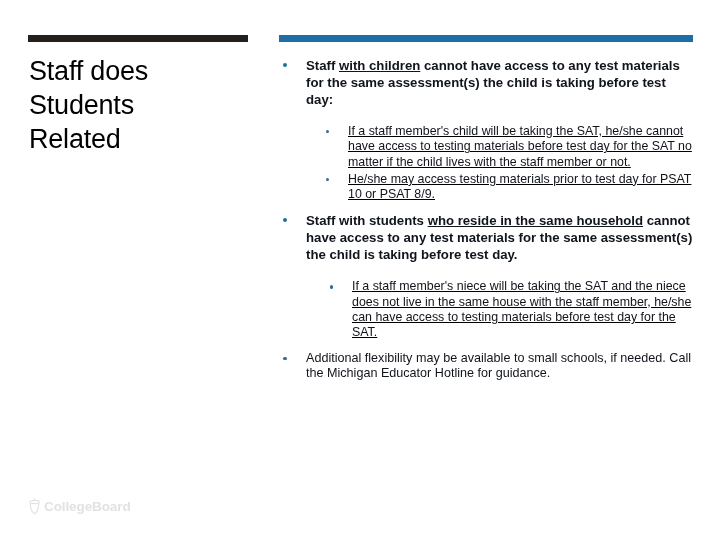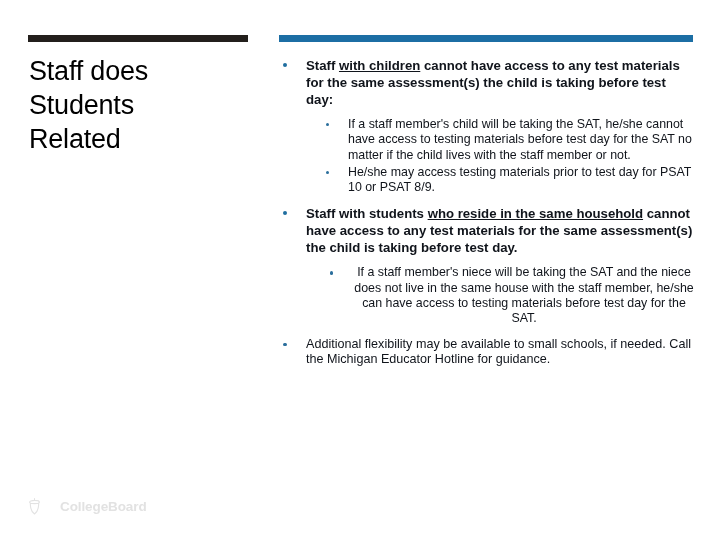--- a/index.html
+++ b/index.html
@@ -76,22 +76,23 @@
     left: 7px;
     top: 6px;
     width: 4px;
     height: 4px;
     border-radius: 50%;
     background: #1f6ea0;
   }
 
   
   .lv2wrap {
-    margin-top: 2px;
+    margin-top: 16px;
     margin-bottom: 10px;
+    text-decoration: underline;
   }
   .lv2 {
     position: relative;
     padding-left: 72px;
     margin-bottom: 2px;
     font-size: 12.4px;
     line-height: 15.3px;
     font-weight: normal;
     color: #10141b;
   }
@@ -99,21 +100,20 @@
     position: absolute;
     left: 50px;
     top: 6px;
     width: 3.4px;
     height: 3.4px;
     border-radius: 50%;
     background: #2a6e9c;
   }
   .lv2.deep {
     padding-left: 76px;
-    text-align: center;
   }
   .lv2.deep > .dot {
     left: 54px;
   }
 
   
   .lv1.plain {
     font-weight: normal;
     font-size: 12.6px;
     line-height: 15.6px;
@@ -130,21 +130,21 @@
     text-underline-offset: 1px;
   }
 
   
   .logo {
     position: absolute;
     left: 28px;
     top: 498px;
     display: flex;
     align-items: center;
-    gap: 19px;
+    gap: 3px;
     opacity: 1;
   }
   .logo-acorn {
     width: 13px;
     height: 17px;
     display: block;
   }
   .logo-text {
     font-size: 13.5px;
     font-weight: bold;

